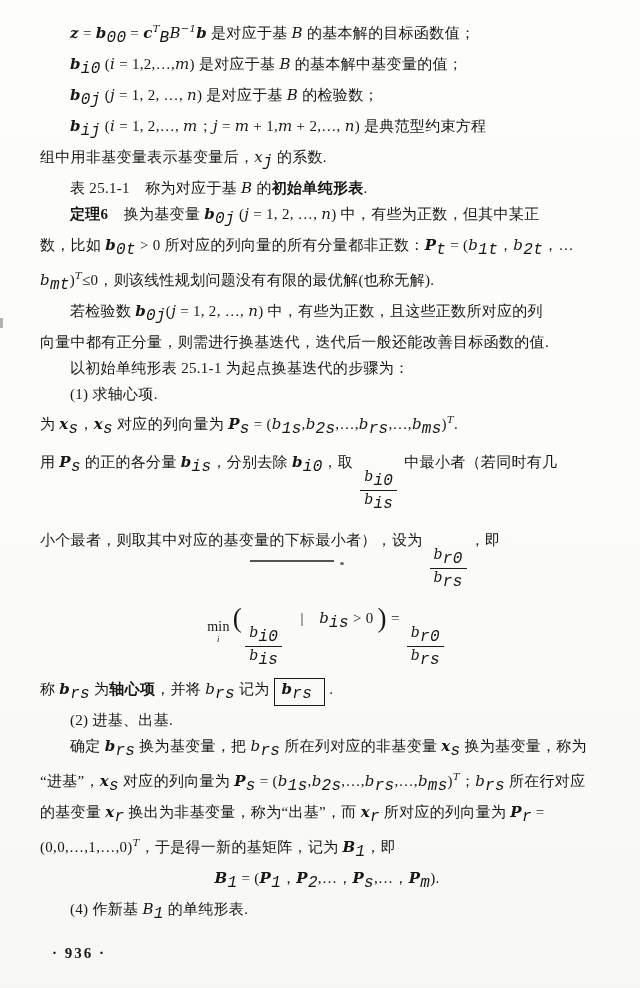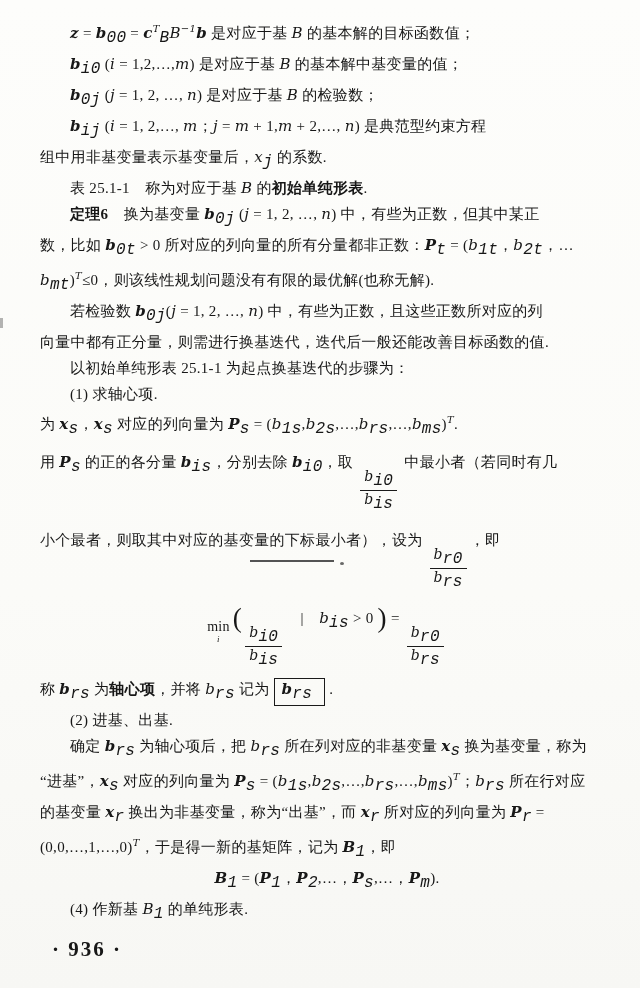--- a/index.html
+++ b/index.html
@@ -28,21 +28,21 @@
   .sub{font-style:italic;font-size:16px;vertical-align:-4px;font-family:Liberation Mono, monospace;}
   .sup{font-style:italic;font-size:10px;vertical-align:6px;font-family:"DejaVu Serif",serif;}
   .frac{display:inline-flex;flex-direction:column;vertical-align:-14px;line-height:17px;margin:0 3px;font-size:14px;}
   .frac .fn{padding:0 4px;border-bottom:1.4px solid #1a1a1a;}
   .frac .fd{padding:0 4px;}
   .bx{display:inline-block;border:1.5px solid #1a1a1a;padding:0 12px 1px 7px;margin:0 4px;line-height:20px;}
   .stack{display:inline-flex;flex-direction:column;align-items:center;line-height:12px;vertical-align:-8px;margin-right:3px;}
   .stack .s-top{font-size:14px;}
   .stack .s-bot{font-size:9px;font-style:italic;}
   .bigp{font-size:27px;font-style:normal;vertical-align:-4px;font-weight:400;}
-  .pageno{position:absolute;left:52px;bottom:26px;font-weight:bold;font-size:21px;letter-spacing:2px;}
+  .pageno{position:absolute;left:52px;bottom:26px;font-weight:bold;font-size:15px;letter-spacing:2px;}
   
   .artifact{position:absolute;background:#2b2b2b;}
   .a-underline{left:250px;top:560px;width:84px;height:2px;opacity:.8;}
   .a-dot{left:340px;top:562px;width:4px;height:3px;border-radius:50%;opacity:.7;}
   .a-edge{left:0;top:318px;width:3px;height:10px;opacity:.35;}
 </style>
 </head>
 <body>
 
 <div class="page">
@@ -74,21 +74,21 @@
           <span class="s-bot">i</span>
         </span><span class="bigp">(</span><span class="frac">
           <span class="fn"><span class="m">b</span><span class="sub">i0</span></span>
           <span class="fd"><span class="m">b</span><span class="sub">is</span></span>
         </span><span>　</span><span>|</span><span>　</span><span class="m">b</span><span class="sub">is</span><span> &gt; 0 </span><span class="bigp">)</span><span> = </span><span class="frac">
           <span class="fn"><span class="m">b</span><span class="sub">r0</span></span>
           <span class="fd"><span class="m">b</span><span class="sub">rs</span></span>
         </span></div>
       <div class="line"><span>称 </span><span class="mb">b</span><span class="sub">rs</span><span> 为</span><span class="b">轴心项</span><span>，并将 </span><span class="m">b</span><span class="sub">rs</span><span> 记为</span><span class="bx"><span class="mb">b</span><span class="sub">rs</span></span><span>.</span></div>
       <div class="line indent gap-top"><span>(2) 进基、出基.</span></div>
-      <div class="line indent"><span>确定 </span><span class="mb">b</span><span class="sub">rs</span><span> 为轴心项后，把 </span><span class="m">b</span><span class="sub">rs</span><span> 所在列对应的非基变量 </span><span class="mb">x</span><span class="sub">s</span><span> 换为基变量，称为</span></div>
+      <div class="line indent"><span>确定 </span><span class="mb">b</span><span class="sub">rs</span><span> 换为基变量，把 </span><span class="m">b</span><span class="sub">rs</span><span> 所在列对应的非基变量 </span><span class="mb">x</span><span class="sub">s</span><span> 换为基变量，称为</span></div>
       <div class="line"><span>“进基”，</span><span class="mb">x</span><span class="sub">s</span><span> 对应的列向量为 </span><span class="mb">P</span><span class="sub">s</span><span> = (</span><span class="m">b</span><span class="sub">1s</span><span>,</span><span class="m">b</span><span class="sub">2s</span><span>,…,</span><span class="m">b</span><span class="sub">rs</span><span>,…,</span><span class="m">b</span><span class="sub">ms</span><span>)</span><span class="sup">T</span><span>；</span><span class="m">b</span><span class="sub">rs</span><span> 所在行对应</span></div>
       <div class="line"><span>的基变量 </span><span class="mb">x</span><span class="sub">r</span><span> 换出为非基变量，称为“出基”，而 </span><span class="mb">x</span><span class="sub">r</span><span> 所对应的列向量为 </span><span class="mb">P</span><span class="sub">r</span><span> =</span></div>
       <div class="line"><span>(0,0,…,1,…,0)</span><span class="sup">T</span><span>，于是得一新的基矩阵，记为 </span><span class="mb">B</span><span class="sub">1</span><span>，即</span></div>
       <div class="line center"><span class="mb">B</span><span class="sub">1</span><span> = (</span><span class="mb">P</span><span class="sub">1</span><span>，</span><span class="mb">P</span><span class="sub">2</span><span>,…，</span><span class="mb">P</span><span class="sub">s</span><span>,…，</span><span class="mb">P</span><span class="sub">m</span><span>).</span></div>
       <div class="line indent"><span>(4) 作新基 </span><span class="m">B</span><span class="sub">1</span><span> 的单纯形表.</span></div>
     </div>
   <div class="artifact a-underline"></div>
   <div class="artifact a-dot"></div>
   <div class="artifact a-edge"></div>
   <div class="pageno">· 936 ·</div>

